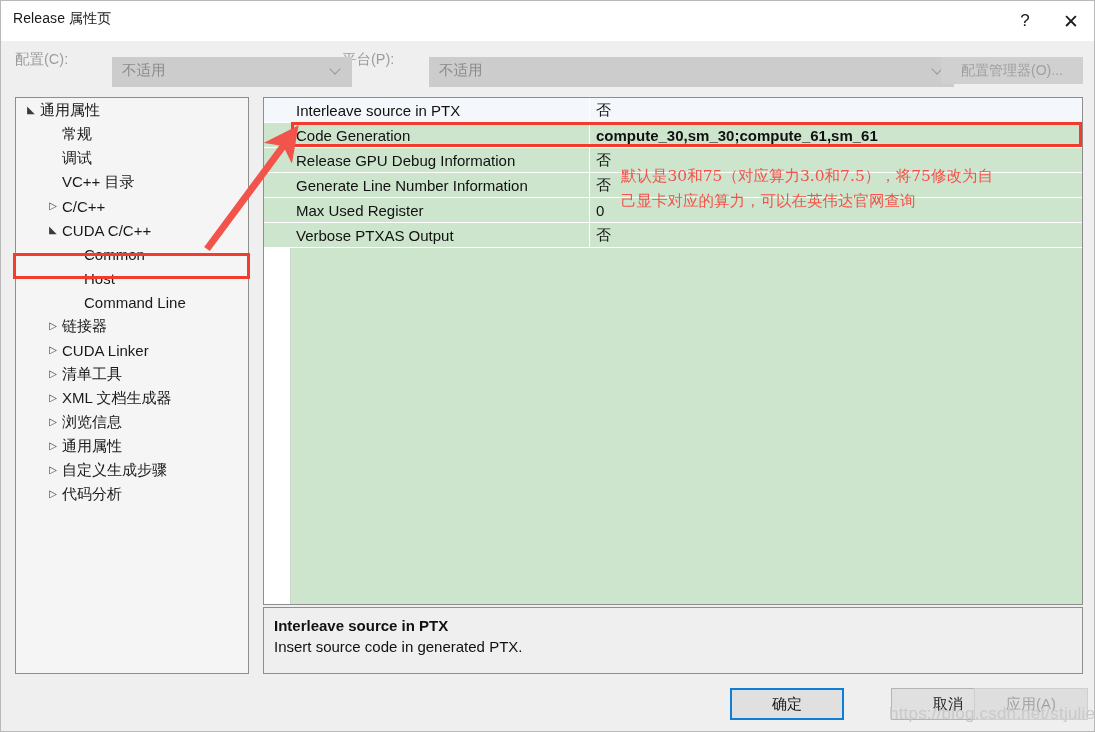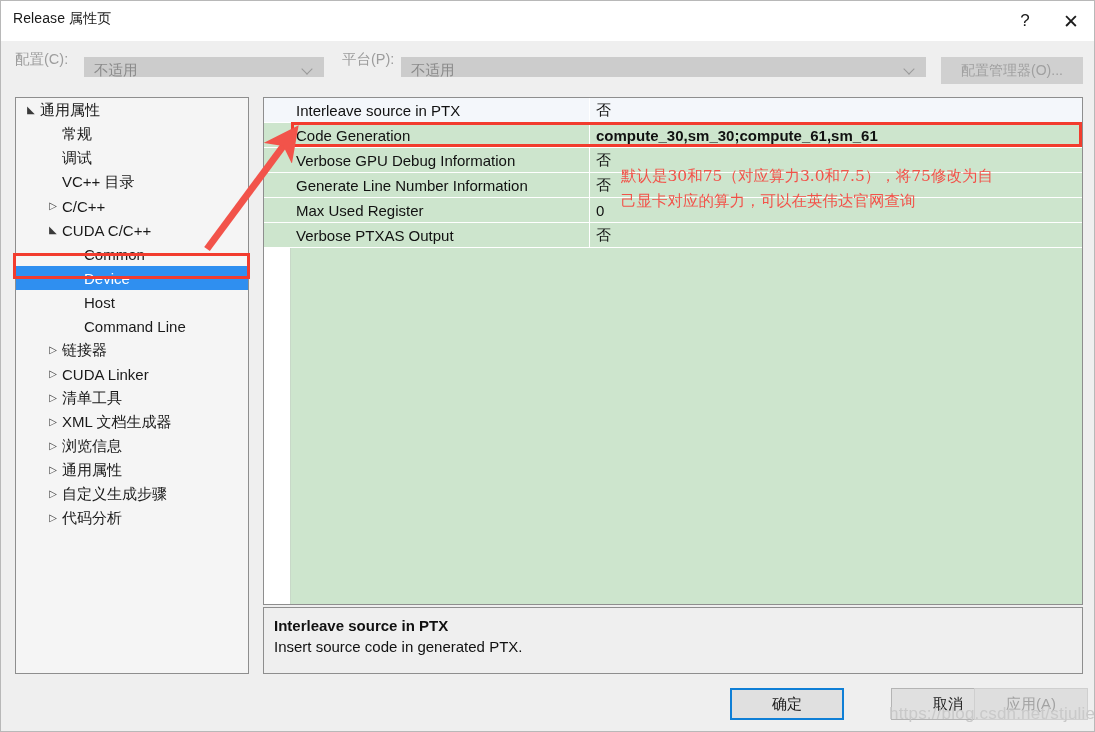--- a/index.html
+++ b/index.html
@@ -66,24 +66,25 @@
     font-size: 14.5px;
     color: #9d9d9d;
     top: 9px;
     white-space: nowrap;
   }
   .cfg-label.c1 { left: 14px; }
   .cfg-label.c2 { left: 341px; }
   .combo {
     position: absolute;
     top: 56px;
-    height: 20px;
+    height: 30px;
     background: #cccccc;
     border: none;
     box-sizing: border-box;
+    margin-left: 28px;
   }
   .combo .combo-text {
     position: absolute;
     left: 10px;
     top: 4px;
     font-size: 14.5px;
     color: #8a8a8a;
     white-space: nowrap;
   }
   .combo .chev {
@@ -390,24 +391,20 @@
           <span class="lbl">C/C++</span>
         </div>
         <div class="tree-item" style="padding-left: 30px;">
           <span class="arrow" style="transform: scaleX(-1);">◢</span>
           <span class="lbl">CUDA C/C++</span>
         </div>
         <div class="tree-item" style="padding-left: 52px;">
           <span class="arrow"></span>
           <span class="lbl">Common</span>
         </div>
-        <div class="tree-item selected" style="padding-left: 52px;">
-          <span class="arrow"></span>
-          <span class="lbl">Device</span>
-        </div>
         <div class="tree-item" style="padding-left: 52px;">
           <span class="arrow"></span>
           <span class="lbl">Host</span>
         </div>
         <div class="tree-item" style="padding-left: 52px;">
           <span class="arrow"></span>
           <span class="lbl">Command Line</span>
         </div>
         <div class="tree-item" style="padding-left: 30px;">
           <span class="arrow">▷</span>
@@ -453,21 +450,21 @@
           <div class="cell-name">Interleave source in PTX</div>
           <div class="cell-val">否</div>
         </div>
         <div class="grid-row bold">
           <div class="spacer"></div>
           <div class="cell-name">Code Generation</div>
           <div class="cell-val">compute_30,sm_30;compute_61,sm_61</div>
         </div>
         <div class="grid-row">
           <div class="spacer"></div>
-          <div class="cell-name">Verbose GPU Debug Information</div>
+          <div class="cell-name">Release GPU Debug Information</div>
           <div class="cell-val">否</div>
         </div>
         <div class="grid-row">
           <div class="spacer"></div>
           <div class="cell-name">Generate Line Number Information</div>
           <div class="cell-val">否</div>
         </div>
         <div class="grid-row">
           <div class="spacer"></div>
           <div class="cell-name">Max Used Register</div>

